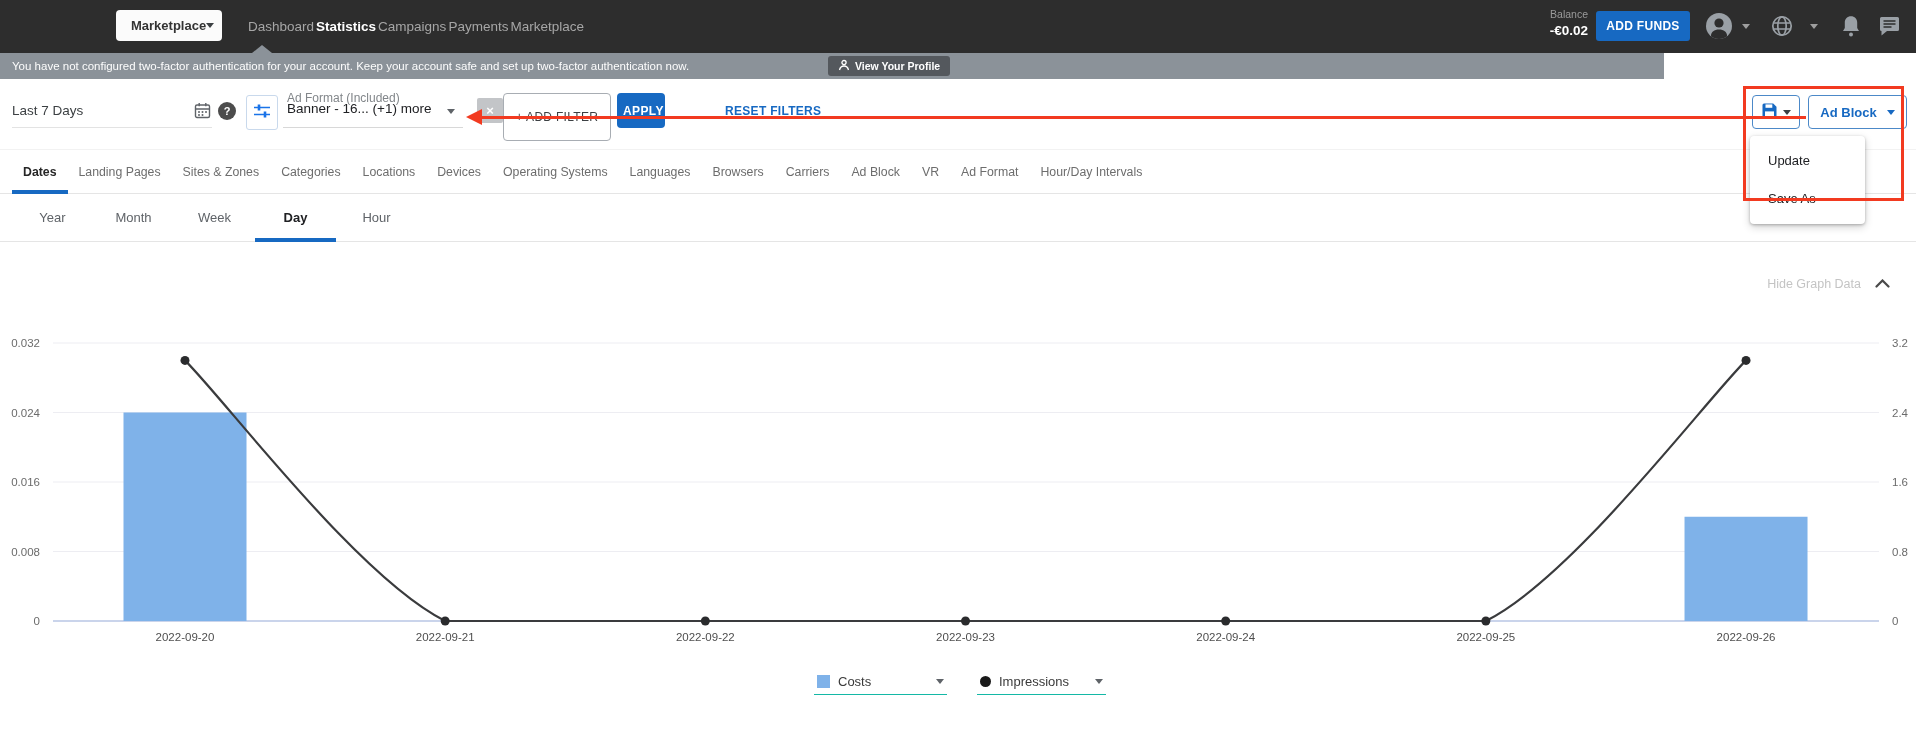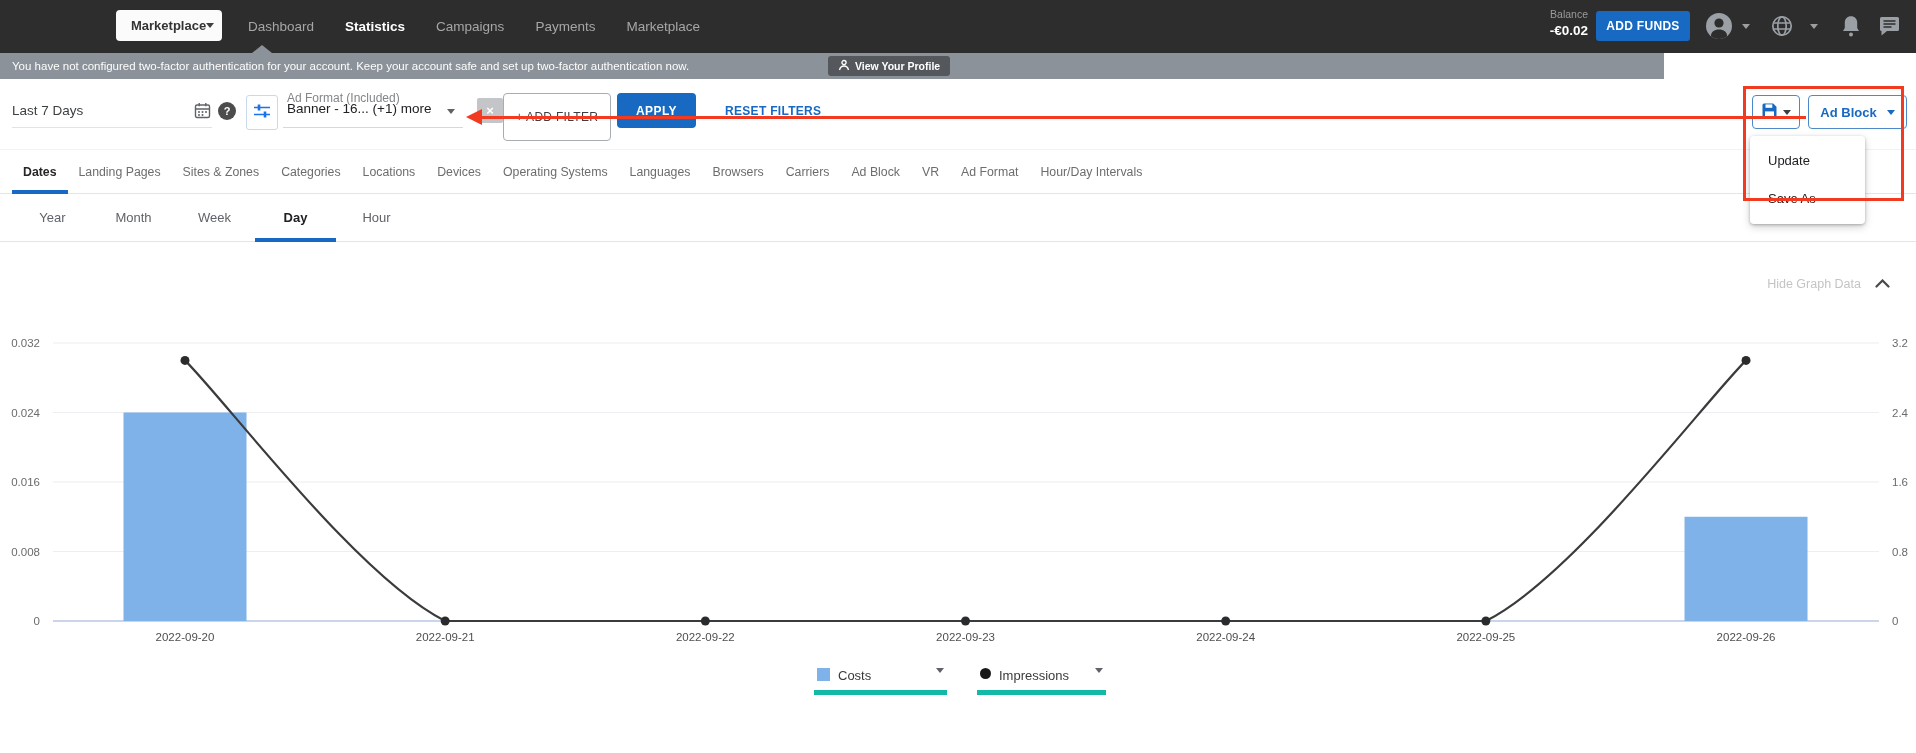--- a/index.html
+++ b/index.html
@@ -10,21 +10,21 @@
   html,body{margin:0;padding:0;}
   body{
     width:1916px;height:753px;position:relative;overflow:hidden;background:#fff;
     font-family:"Liberation Sans",sans-serif;
   }
   
   .topnav{position:absolute;left:0;top:0;width:1916px;height:53px;background:var(--nav-bg);}
   .advertiser{position:absolute;left:116px;top:10px;width:106px;height:31px;background:#fbfbfb;
     border:none;border-radius:4px;display:flex;align-items:center;justify-content:space-between;
     padding:0 13px 0 15px;font-size:13px;font-weight:700;color:#333;cursor:pointer;font-family:inherit;}
-  .navlinks{position:absolute;left:248px;top:0;height:53px;display:flex;align-items:center;gap:31px;}
+  .navlinks{position:absolute;left:248px;top:0;height:53px;display:flex;align-items:center;gap:2px;}
   .navlinks a{font-size:13.5px;color:#a6a6a6;text-decoration:none;cursor:pointer;}
   .navlinks a.active{color:#fff;font-weight:700;}
   .balance{position:absolute;left:1462px;top:8px;width:126px;text-align:right;line-height:1.3;}
   .balance .blabel{font-size:10.5px;color:#9b9b9b;display:block;}
   .balance .bvalue{font-size:13.5px;font-weight:700;color:#fff;display:block;}
   .add-funds{position:absolute;left:1596px;top:11px;width:94px;height:30px;background:var(--accent-blue);
     color:#fff;font-size:12px;font-weight:700;letter-spacing:.3px;border:none;border-radius:3px;cursor:pointer;font-family:inherit;}
   .navicon{position:absolute;display:flex;align-items:center;justify-content:center;background:none;border:none;padding:0;cursor:pointer;}
   .car{width:0;height:0;border-left:4.5px solid transparent;border-right:4.5px solid transparent;
     border-top:5.5px solid #9e9e9e;display:inline-block;}
@@ -48,21 +48,21 @@
   .tune-btn{position:absolute;left:246px;top:16px;width:32px;height:35px;border:1px solid #c9d9ec;border-radius:3px;
     background:#fff;display:flex;align-items:center;justify-content:center;cursor:pointer;}
   .flabel{position:absolute;left:287px;top:12px;font-size:12px;color:#82868a;}
   .fvalue{position:absolute;left:287px;top:22px;font-size:13.5px;color:#202124;cursor:pointer;}
   .fcaret{position:absolute;left:447px;top:30px;}
   .funderline{position:absolute;left:283px;top:48px;width:180px;border-top:1px solid #d8d8d8;}
   .clear-btn{position:absolute;left:477px;top:19px;width:26px;height:25px;background:#c3c5c8;border:none;border-radius:2px;
     color:#fff;font-size:13px;font-weight:700;line-height:25px;text-align:center;cursor:pointer;padding:0;font-family:inherit;}
   .add-filter{position:absolute;left:503px;top:14px;width:108px;height:48px;background:#fff;border:1px solid #a8adb3;
     border-radius:4px;font-size:12px;font-weight:500;color:#3c4043;letter-spacing:.3px;cursor:pointer;font-family:inherit;}
-  .apply{position:absolute;left:617px;top:14px;width:79px;height:35px;background:var(--accent-blue);border:none;
+  .apply{position:absolute;left:617px;top:14px;width:48px;height:35px;background:var(--accent-blue);border:none;
     border-radius:4px;color:#fff;font-size:12px;font-weight:700;letter-spacing:.4px;cursor:pointer;font-family:inherit;}
   .reset{position:absolute;left:697px;top:25px;font-size:12px;font-weight:700;color:var(--accent-blue);
     letter-spacing:.3px;text-decoration:none;cursor:pointer;padding-left:28px;}
   .save-btn{position:absolute;left:1752px;top:16px;width:48px;height:34px;border:1.5px solid #4c89c8;border-radius:4px;
     background:#fff;display:flex;align-items:center;justify-content:center;gap:5px;cursor:pointer;}
   .adblock-btn{position:absolute;left:1808px;top:16px;width:99px;height:34px;border:1.5px solid #4c89c8;border-radius:4px;
     background:#fff;display:flex;align-items:center;justify-content:center;gap:10px;font-size:13px;font-weight:700;
     color:var(--accent-blue);cursor:pointer;font-family:inherit;}
   
   .tabsrow{position:absolute;left:0;top:150px;width:1916px;height:44px;border-bottom:1px solid #e5e5e5;
@@ -77,21 +77,21 @@
     position:relative;cursor:pointer;}
   .subtab.active{color:#202124;font-weight:700;}
   .subtab.active::after{content:"";position:absolute;left:0;right:0;bottom:-1px;height:4px;background:var(--accent-blue);}
   
   .hide-graph{position:absolute;top:277px;right:26px;display:flex;align-items:center;gap:14px;cursor:pointer;}
   .hide-graph span{font-size:12.5px;color:#c4c4c4;}
   #chart-svg{position:absolute;left:0;top:0;width:1916px;height:753px;pointer-events:none;}
   #chart-svg text.tick{font-family:"Liberation Sans",sans-serif;font-size:11.5px;fill:#6b6b6b;}
   #chart-svg text.xtick{font-family:"Liberation Sans",sans-serif;font-size:11.5px;fill:#4e4e4e;}
   .legend{position:absolute;left:814px;top:668px;display:flex;gap:30px;}
-  .legend-item{display:flex;height:27px;border-bottom:5px solid #14b8a6;padding:0 3px;cursor:pointer;}
+  .legend-item{display:flex;align-items:center;height:27px;border-bottom:1px solid #14b8a6;padding:0 3px;cursor:pointer;}
   .legend-item.costs{width:133px;}
   .legend-item.imps{width:129px;}
   .marker-square{width:13px;height:13px;background:var(--bar-blue);margin-right:8px;}
   .marker-dot{width:11px;height:11px;border-radius:50%;background:#191919;margin-right:8px;}
   .legend-item .ltext{font-size:13px;color:#3a3a3a;}
   .legend-item .car{margin-left:auto;}
   
   .menu{position:absolute;left:1750px;top:136px;width:115px;background:#fff;border-radius:4px;z-index:40;
     box-shadow:0 1px 3px rgba(0,0,0,.25),0 3px 8px rgba(0,0,0,.18);padding:6px 0;}
   .menu-item{height:38px;line-height:38px;padding-left:18px;font-size:13px;color:#202124;cursor:pointer;}

